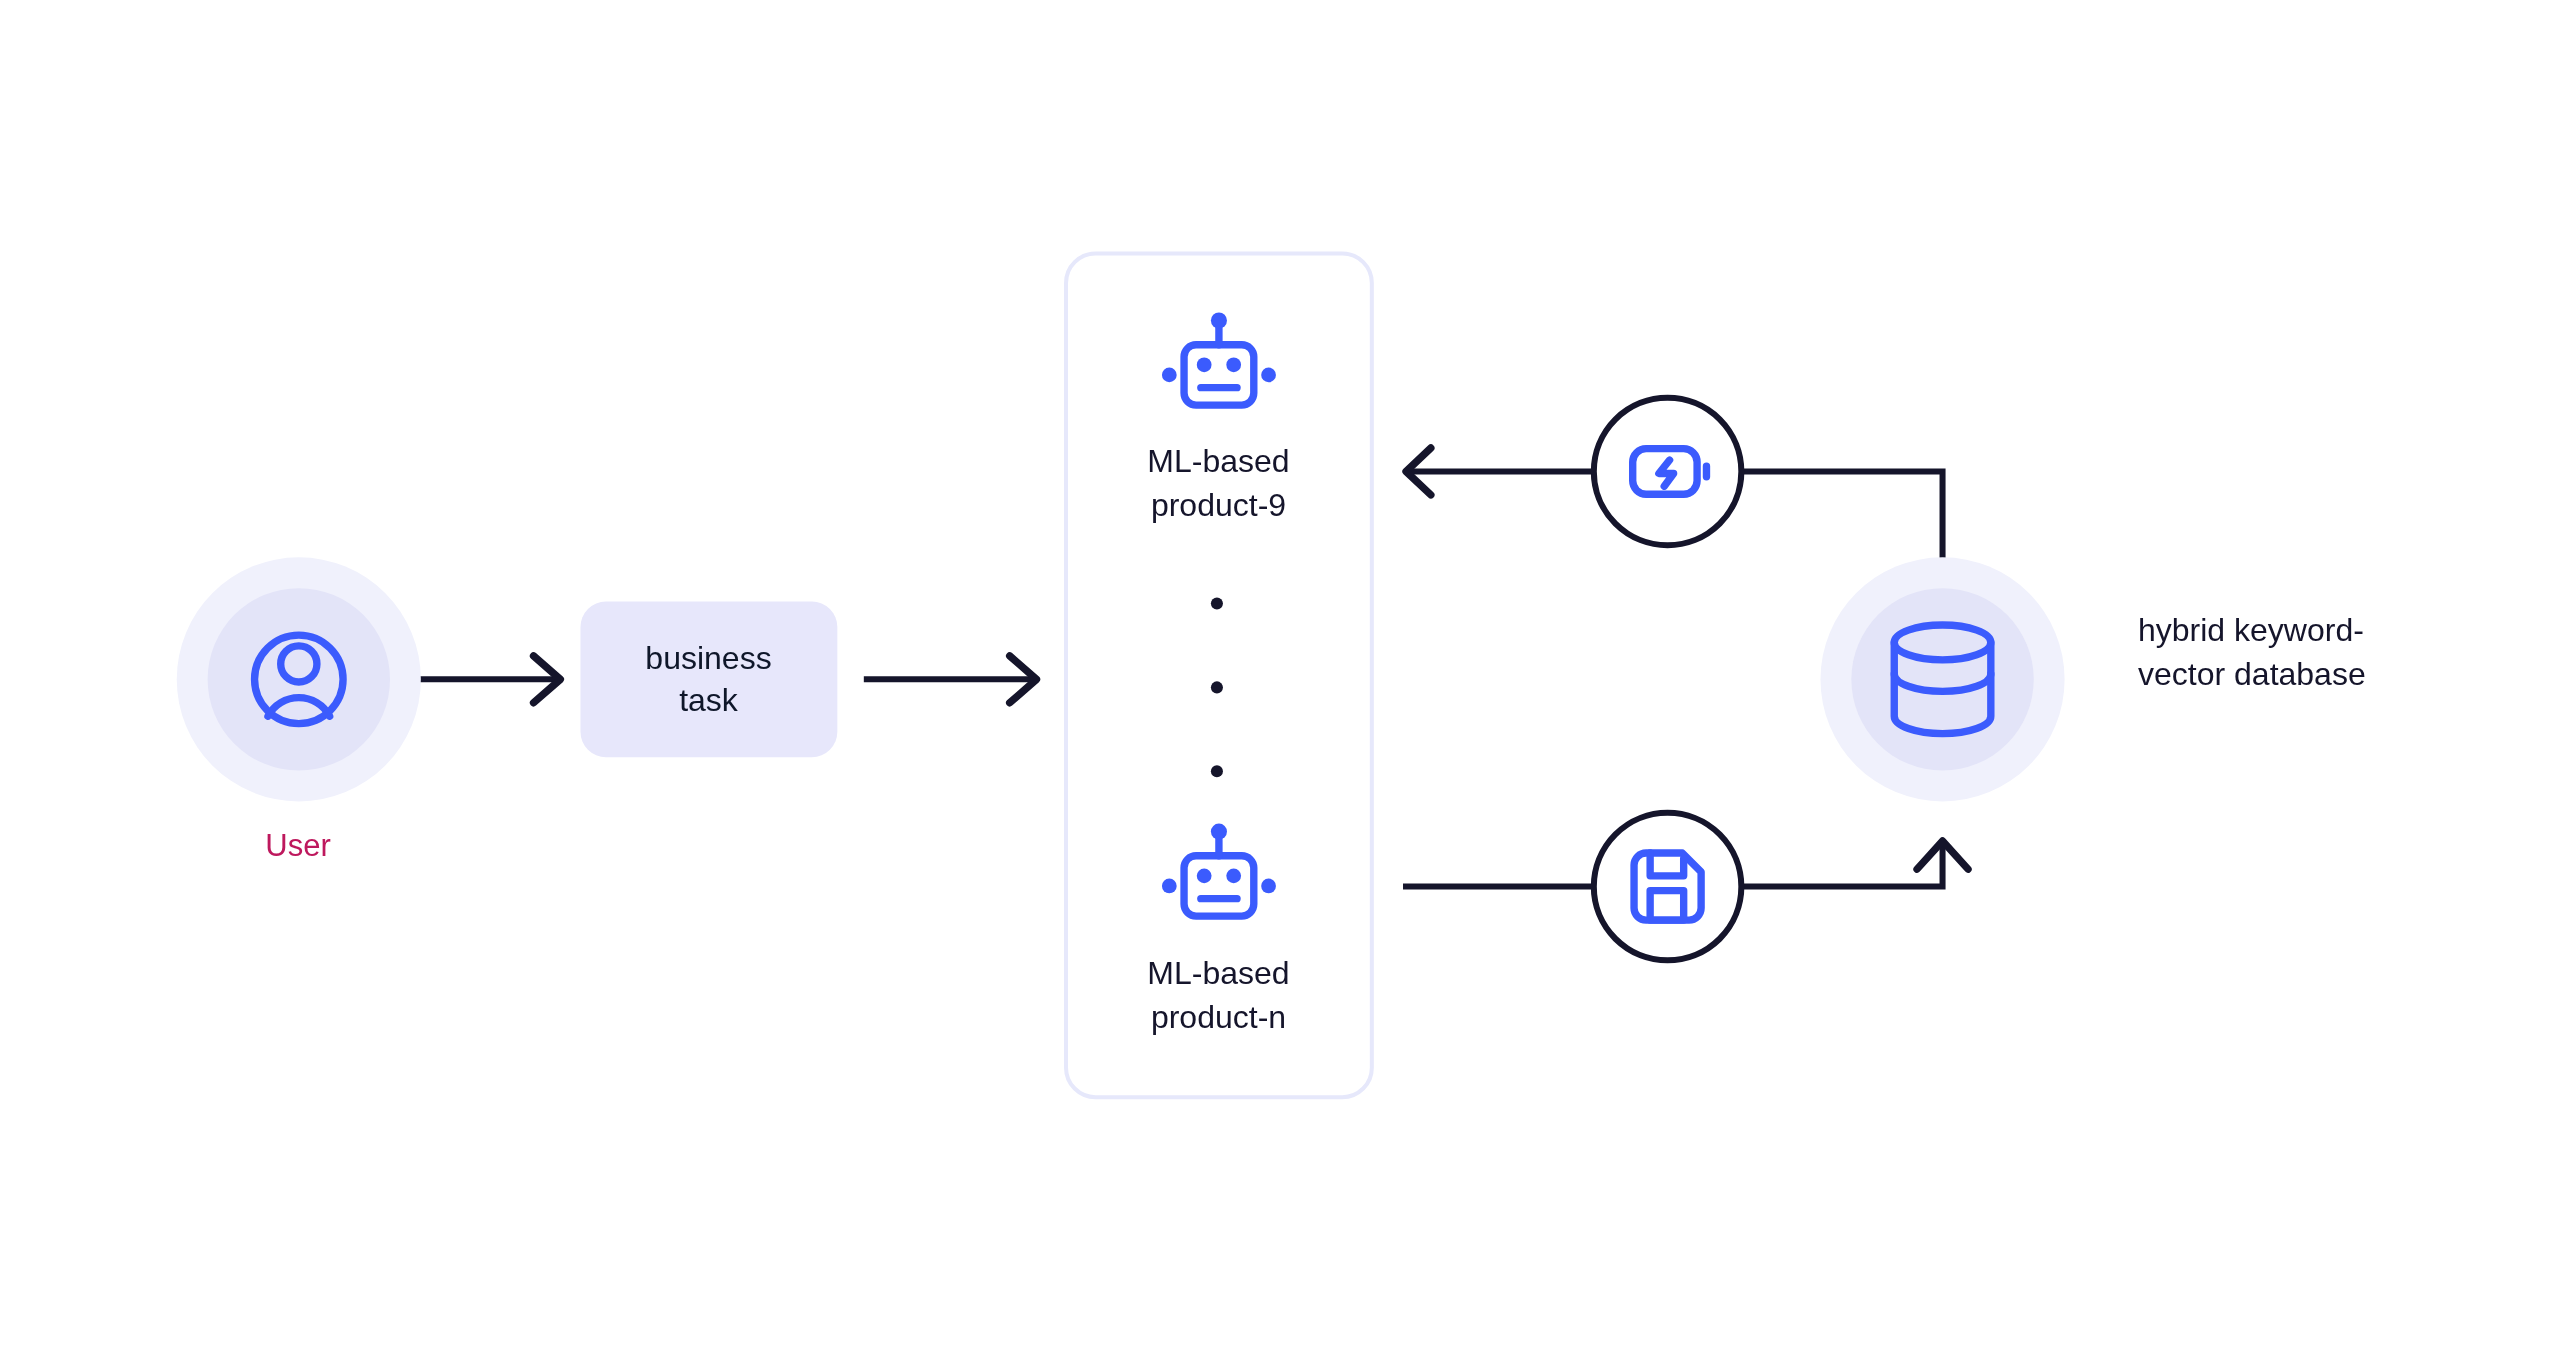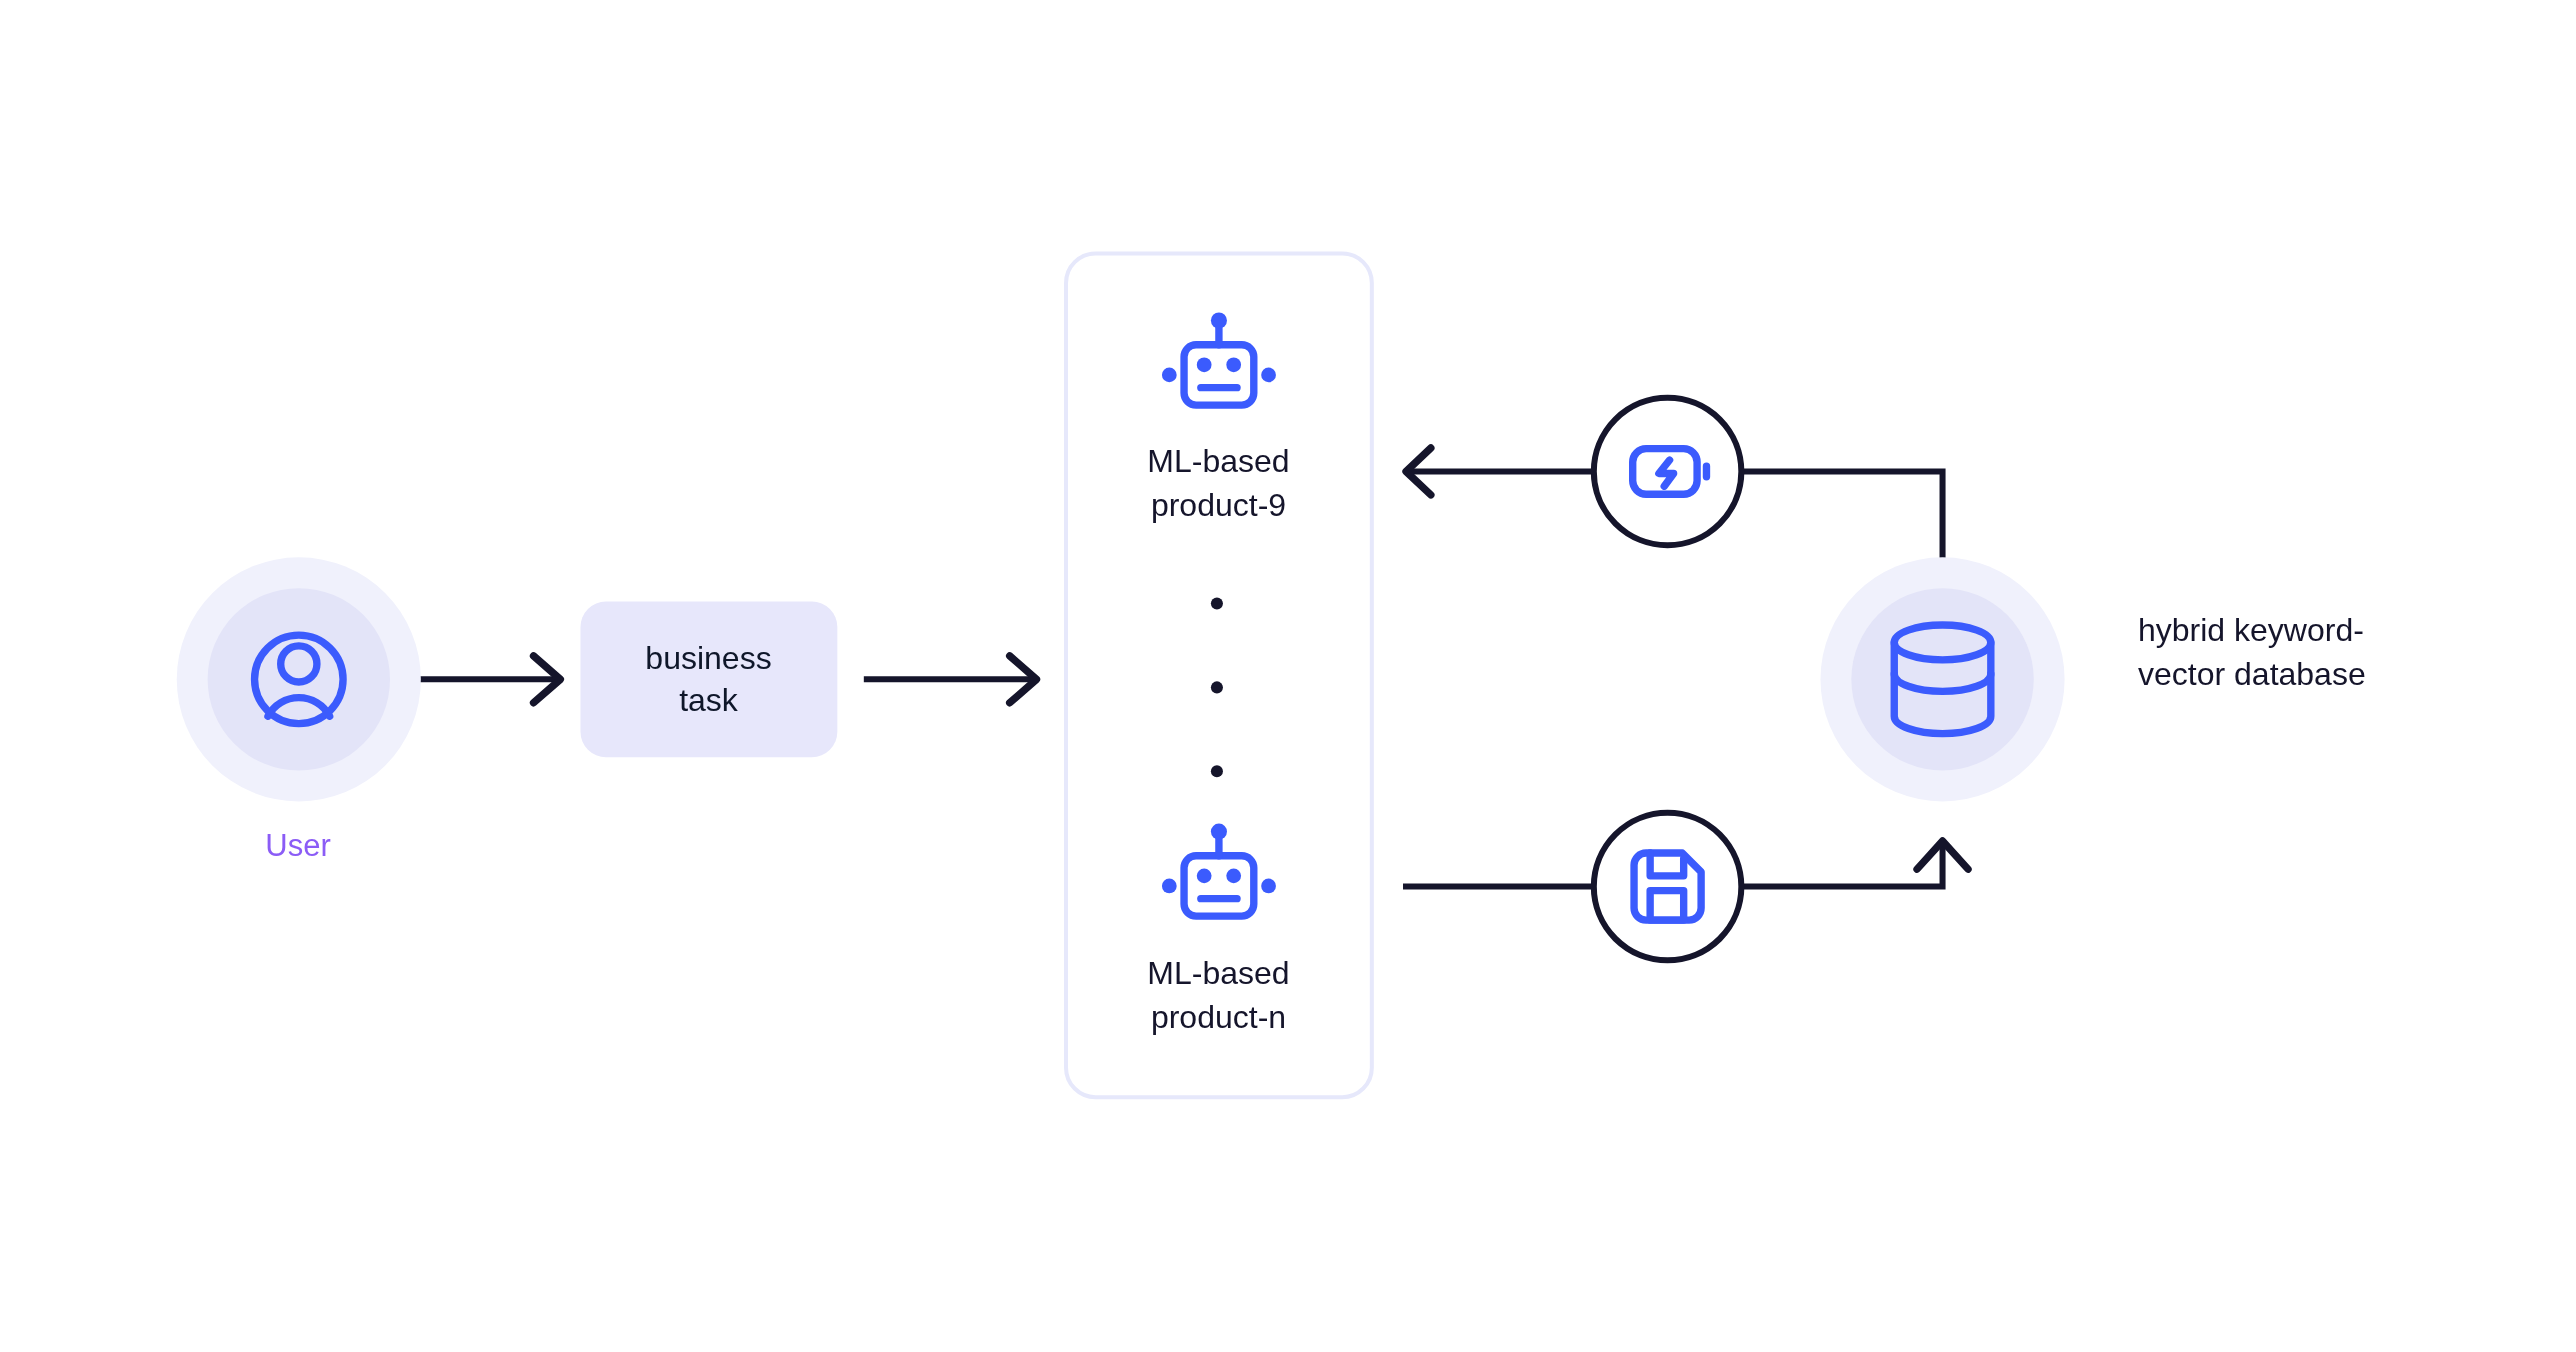--- a/index.html
+++ b/index.html
@@ -175,21 +175,21 @@
       <g transform="translate(2896,1013)">
         <ellipse class="accent-stroke" cx="0" cy="-55" rx="72" ry="26"></ellipse>
         <path class="accent-stroke" d="M -72 -55 L -72 55 A 72 26 0 0 0 72 55 L 72 -55"></path>
         <path class="accent-stroke" d="M -72 -8 A 72 26 0 0 0 72 -8"></path>
       </g>
     </g>
 
   </svg>
 
   <div style="position:absolute; left:164px; top:826px; width:268px; text-align:center;
-              font-size:31px; line-height:1.28; color:#8b5cf6;">User</div>
+              font-size:31px; line-height:1.28; color:#be185d;">User</div>
 
   <div style="position:absolute; left:580px; top:637px; width:257px; text-align:center;
               font-size:32px; line-height:1.32; color:#0f172a;">
     <div>business</div>
     <div>task</div>
   </div>
 
   <div style="position:absolute; left:1073px; top:439px; width:291px; text-align:center;
               font-size:32px; line-height:1.38; color:#15152b;">
     <div>ML-based</div>

